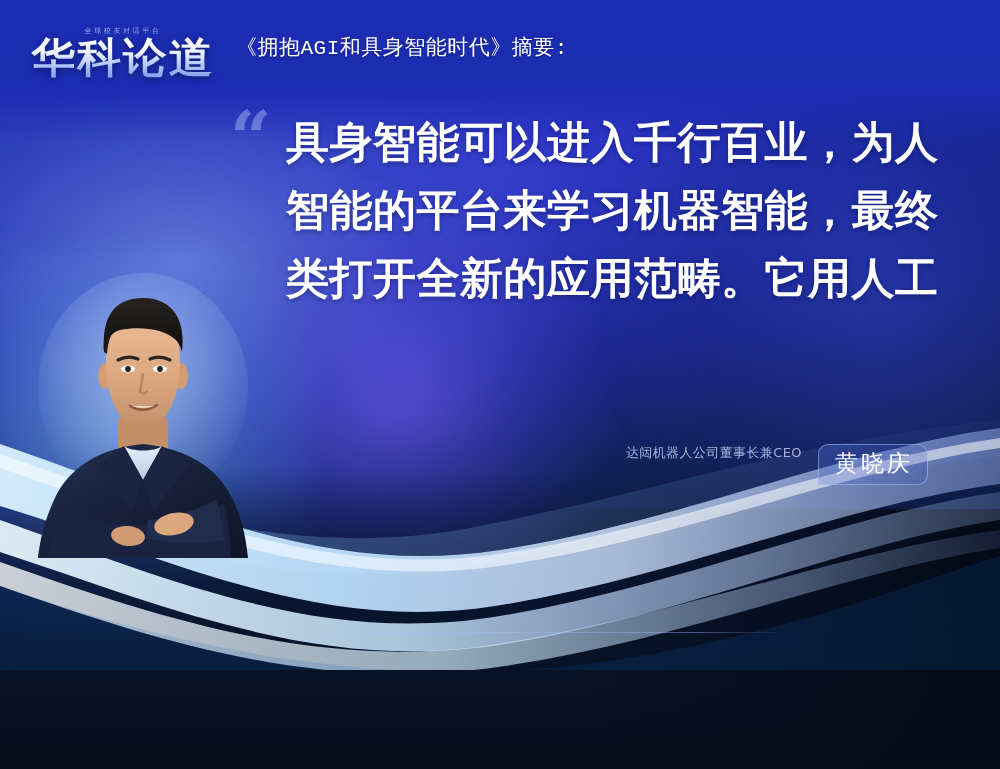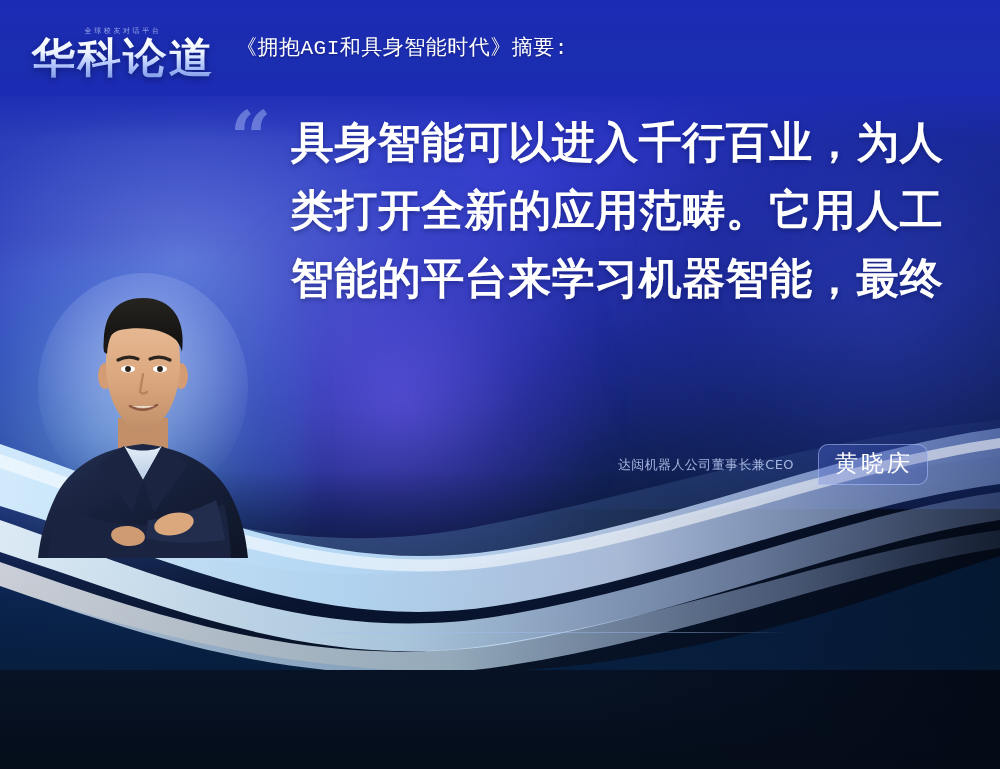--- a/index.html
+++ b/index.html
@@ -99,56 +99,55 @@
     position:absolute; left:236px; top:108px; width:712px;
     z-index:30;
   }
   .quote-open{
     position:absolute; left:-6px; top:4px;
     font-size:72px; line-height:52px;
     color:rgba(185,205,255,0.42);
     font-family:"DejaVu Serif",serif; font-weight:bold;
     user-select:none;
   }
-  .quote-lines{ margin-left:50px;text-align:center; }
+  .quote-lines{ margin-left:50px; }
   .qline{
     font-size:43px; line-height:68px;
     font-weight:bold; color:#ffffff;
     font-family:"DejaVu Sans","Liberation Sans",sans-serif;
     letter-spacing:.5px;
     white-space:nowrap;
     text-shadow:0 2px 5px rgba(5,12,70,.40);
   }
   .qline.last{ position:relative; display:inline-block; }
   .quote-close{
     position:absolute; right:-72px; bottom:-4px;
     font-size:72px; line-height:52px;
     color:rgba(185,205,255,0.42);
     font-family:"DejaVu Serif",serif; font-weight:bold;
     user-select:none;
   }
 
   
   .attrib{
     position:absolute; right:72px; top:444px;
-    display:flex; align-items:center; gap:16px; z-index:30;
+    display:flex; align-items:flex-start; gap:16px; z-index:30;
   }
   .attrib-role{
     font-size:13px; color:#b9c8f0; opacity:.88;
     font-family:"DejaVu Sans",sans-serif; letter-spacing:.4px;
   }
   .attrib-name{
     font-size:23px; color:#ffffff; font-weight:500;
     letter-spacing:3px;
     padding:3px 14px 5px 16px;
     border:1px solid rgba(175,198,255,.55);
     border-radius:10px 10px 10px 0;
     background:linear-gradient(135deg,rgba(90,115,225,.30),rgba(35,55,160,.18));
     font-family:"DejaVu Sans",sans-serif;
-    margin-left:8px;
   }
 
   
   .portrait{
     position:absolute; left:28px; top:268px;
     width:230px; height:290px; z-index:25;
   }
   .portrait svg{ display:block; }
 
   
@@ -294,22 +293,22 @@
       <path d="M0,44 C 160,98 320,170 498,144 C 676,118 842,50 1000,28 L1000,38 C 845,60 680,130 500,156 C 320,182 160,112 0,58 Z" fill="#ffffff" opacity=".55"></path>
 
       <path d="M0,176 C 200,246 420,286 640,246 C 820,214 920,170 1000,146 L1000,260 L0,260 Z" fill="#0f63c9" opacity=".16"></path>
     </svg>
   </div>
 
   <div class="quote-block">
     <span class="quote-open">“</span>
     <div class="quote-lines">
       <div class="qline">具身智能可以进入千行百业，为人</div>
+      <div class="qline">智能的平台来学习机器智能，最终</div>
       <div class="qline">类打开全新的应用范畴。它用人工</div>
-      <div class="qline">智能的平台来学习机器智能，最终</div>
     </div>
   </div>
 
   <div class="attrib">
     <div class="attrib-role">达闼机器人公司董事长兼CEO</div>
     <div class="attrib-name">黄晓庆</div>
   </div>
 
   <div class="divider"></div>
 

